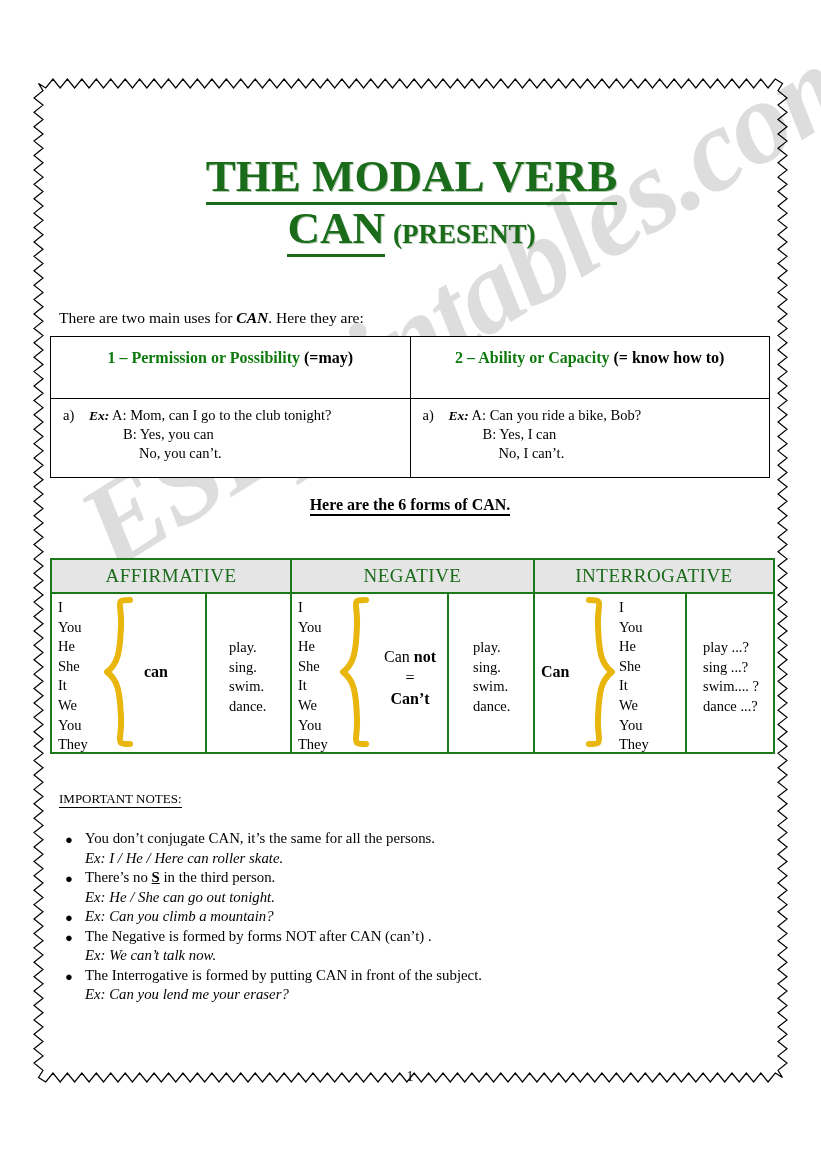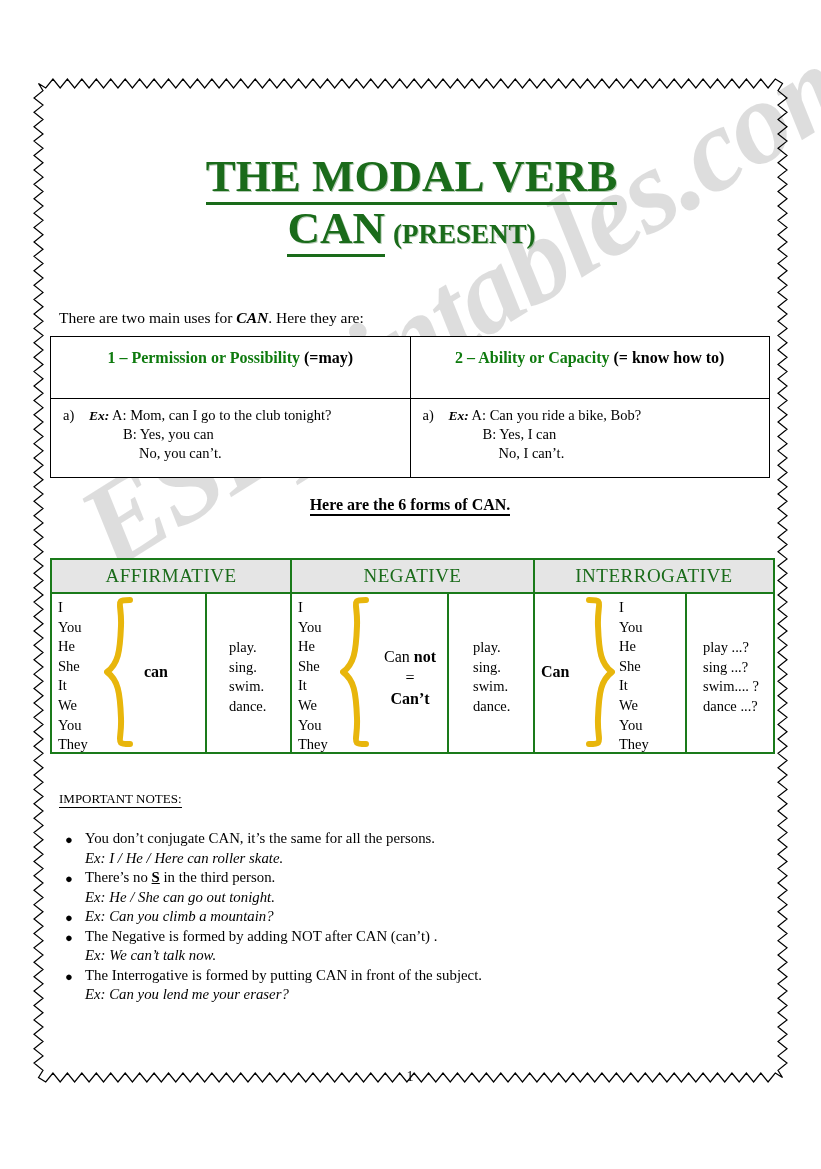--- a/index.html
+++ b/index.html
@@ -446,21 +446,21 @@
       <span class="bullet">●</span>
       <div class="note-main"><span>There’s no </span><u>S</u><span> in the third person.</span></div>
       <div class="note-ex">Ex: He / She can go out tonight.</div>
     </li>
     <li>
       <span class="bullet">●</span>
       <div class="note-ex">Ex: Can you climb a mountain?</div>
     </li>
     <li>
       <span class="bullet">●</span>
-      <div class="note-main"><span>The Negative is formed by adding NOT after CAN (can’t) .</span></div>
+      <div class="note-main"><span>The Negative is formed by forms NOT after CAN (can’t) .</span></div>
       <div class="note-ex">Ex: We can’t talk now.</div>
     </li>
     <li>
       <span class="bullet">●</span>
       <div class="note-main"><span>The Interrogative is formed by putting CAN in front of the subject.</span></div>
       <div class="note-ex">Ex: Can you lend me your eraser?</div>
     </li>
   </ul>
 
   <div class="page-number">1</div>

